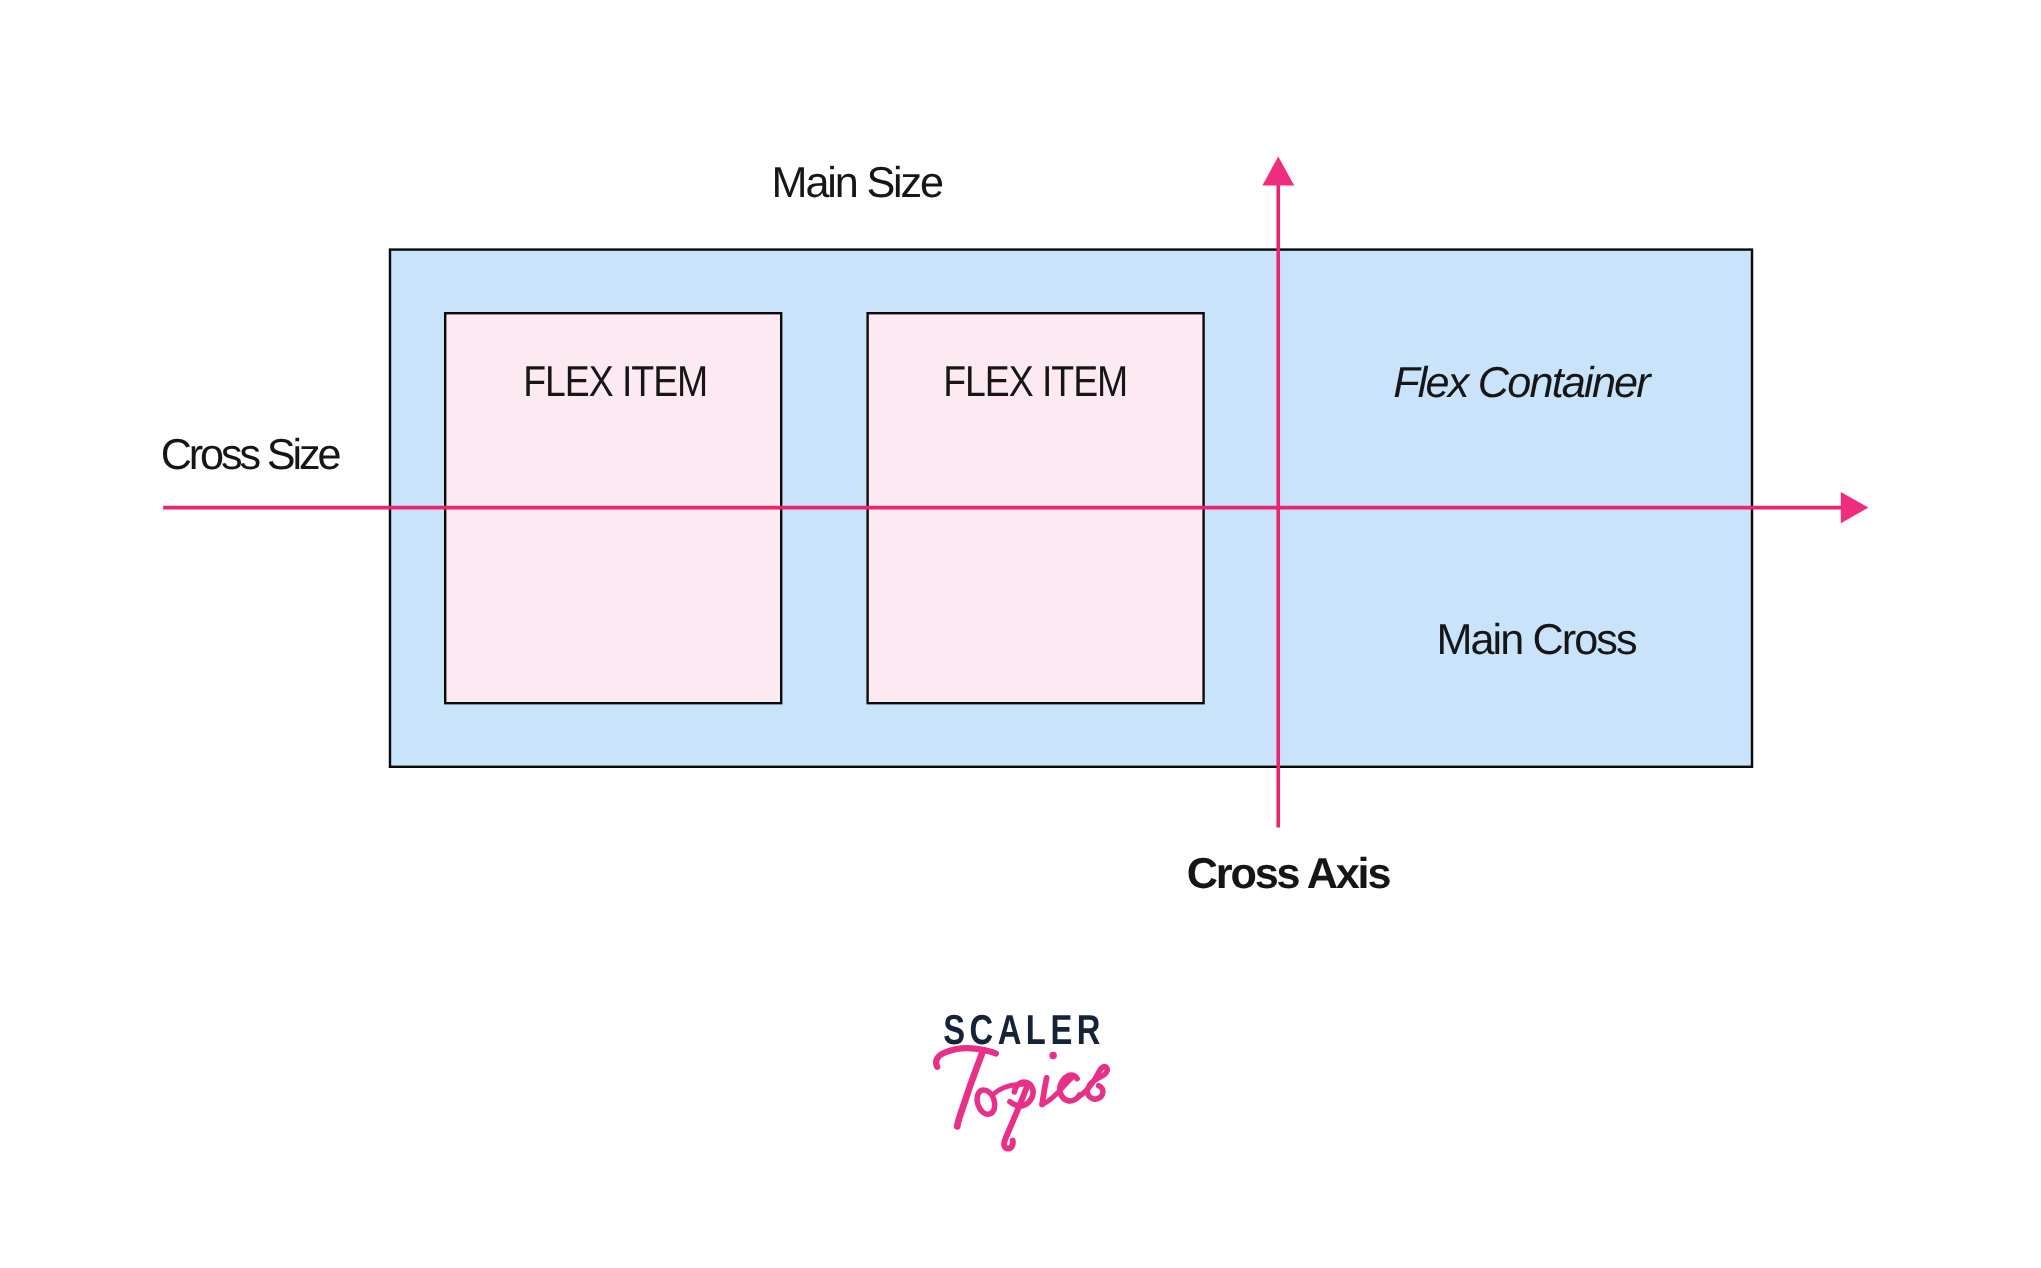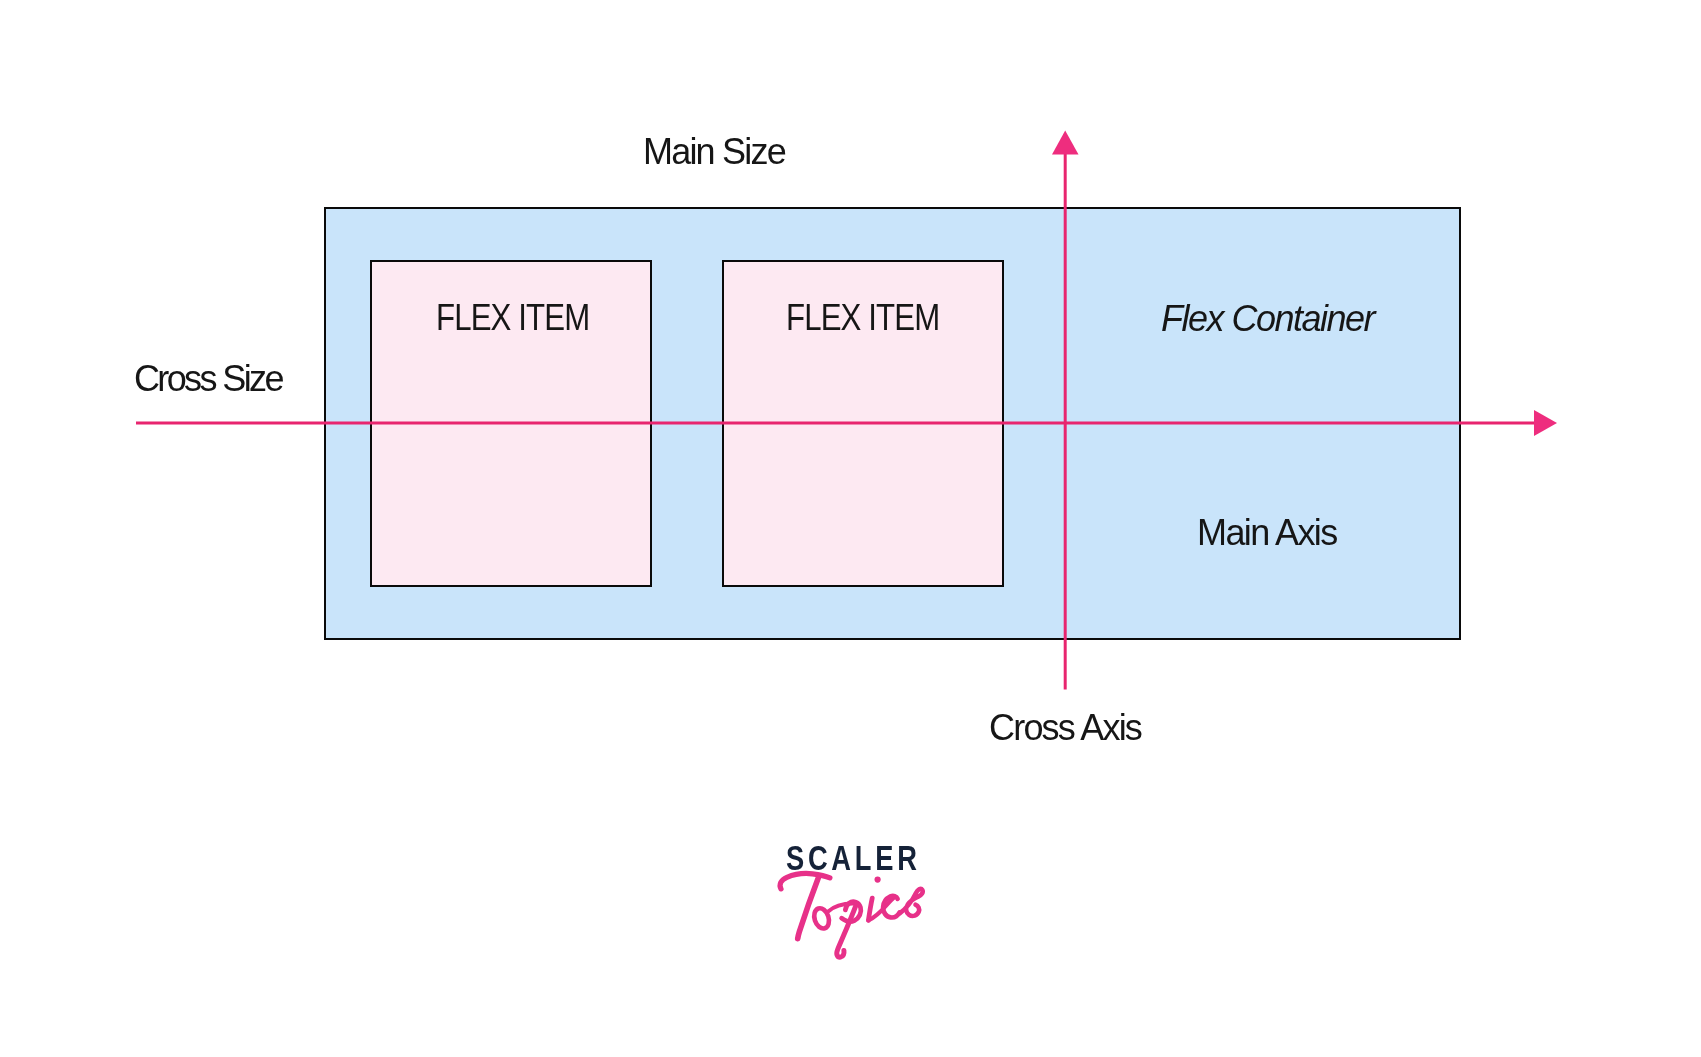--- a/index.html
+++ b/index.html
@@ -25,22 +25,22 @@
 
     <line x1="1065.2" y1="152" x2="1065.2" y2="689.5" stroke="#e8256f" stroke-width="3"></line>
     <polygon points="1052,154.5 1078.5,154.5 1065.2,130.5" fill="#ee2d7e"></polygon>
   </svg>
 
   <div class="lbl" id="mainsize" style="left:643px;top:134.4px;letter-spacing:-1.8px;">Main Size</div>
   <div class="lbl" id="crosssize" style="left:133.9px;top:361.4px;letter-spacing:-2.6px;">Cross Size</div>
   <div class="lbl" id="flex1" style="left:436px;top:299.9px;letter-spacing:-1px;transform:scaleX(0.866);transform-origin:0 0;">FLEX ITEM</div>
   <div class="lbl" id="flex2" style="left:786.4px;top:299.9px;letter-spacing:-1px;transform:scaleX(0.866);transform-origin:0 0;">FLEX ITEM</div>
   <div class="lbl" id="flexcont" style="left:1161px;top:300.5px;letter-spacing:-1.5px;font-style:italic;">Flex Container</div>
-  <div class="lbl" id="mainaxis" style="left:1197px;top:515.4px;letter-spacing:-1.6px;">Main Axis</div>
-  <div class="lbl" id="crossaxis" style="left:989px;top:710.4px;letter-spacing:-1.8px;">Cross Axis</div>
+  <div class="lbl" id="mainaxis" style="left:1197px;top:515.4px;letter-spacing:-1.6px;">Main Cross</div>
+  <div class="lbl" id="crossaxis" style="left:989px;top:710.4px;letter-spacing:-1.8px;font-weight:bold;">Cross Axis</div>
 
   <svg class="abs" style="left:770px;top:830px;" width="170" height="150" viewBox="0 0 170 150">
     <g font-family="Liberation Sans, sans-serif" font-weight="bold" font-size="35" fill="#152238">
       <text x="20.5" y="40" transform="scale(0.78,1)">S</text>
       <text x="48.7" y="40" transform="scale(0.78,1)">C</text>
       <text x="78.7" y="40" transform="scale(0.78,1)">A</text>
       <text x="108.8" y="40" transform="scale(0.78,1)">L</text>
       <text x="135.1" y="40" transform="scale(0.78,1)">E</text>
       <text x="163.2" y="40" transform="scale(0.78,1)">R</text>
     </g>

